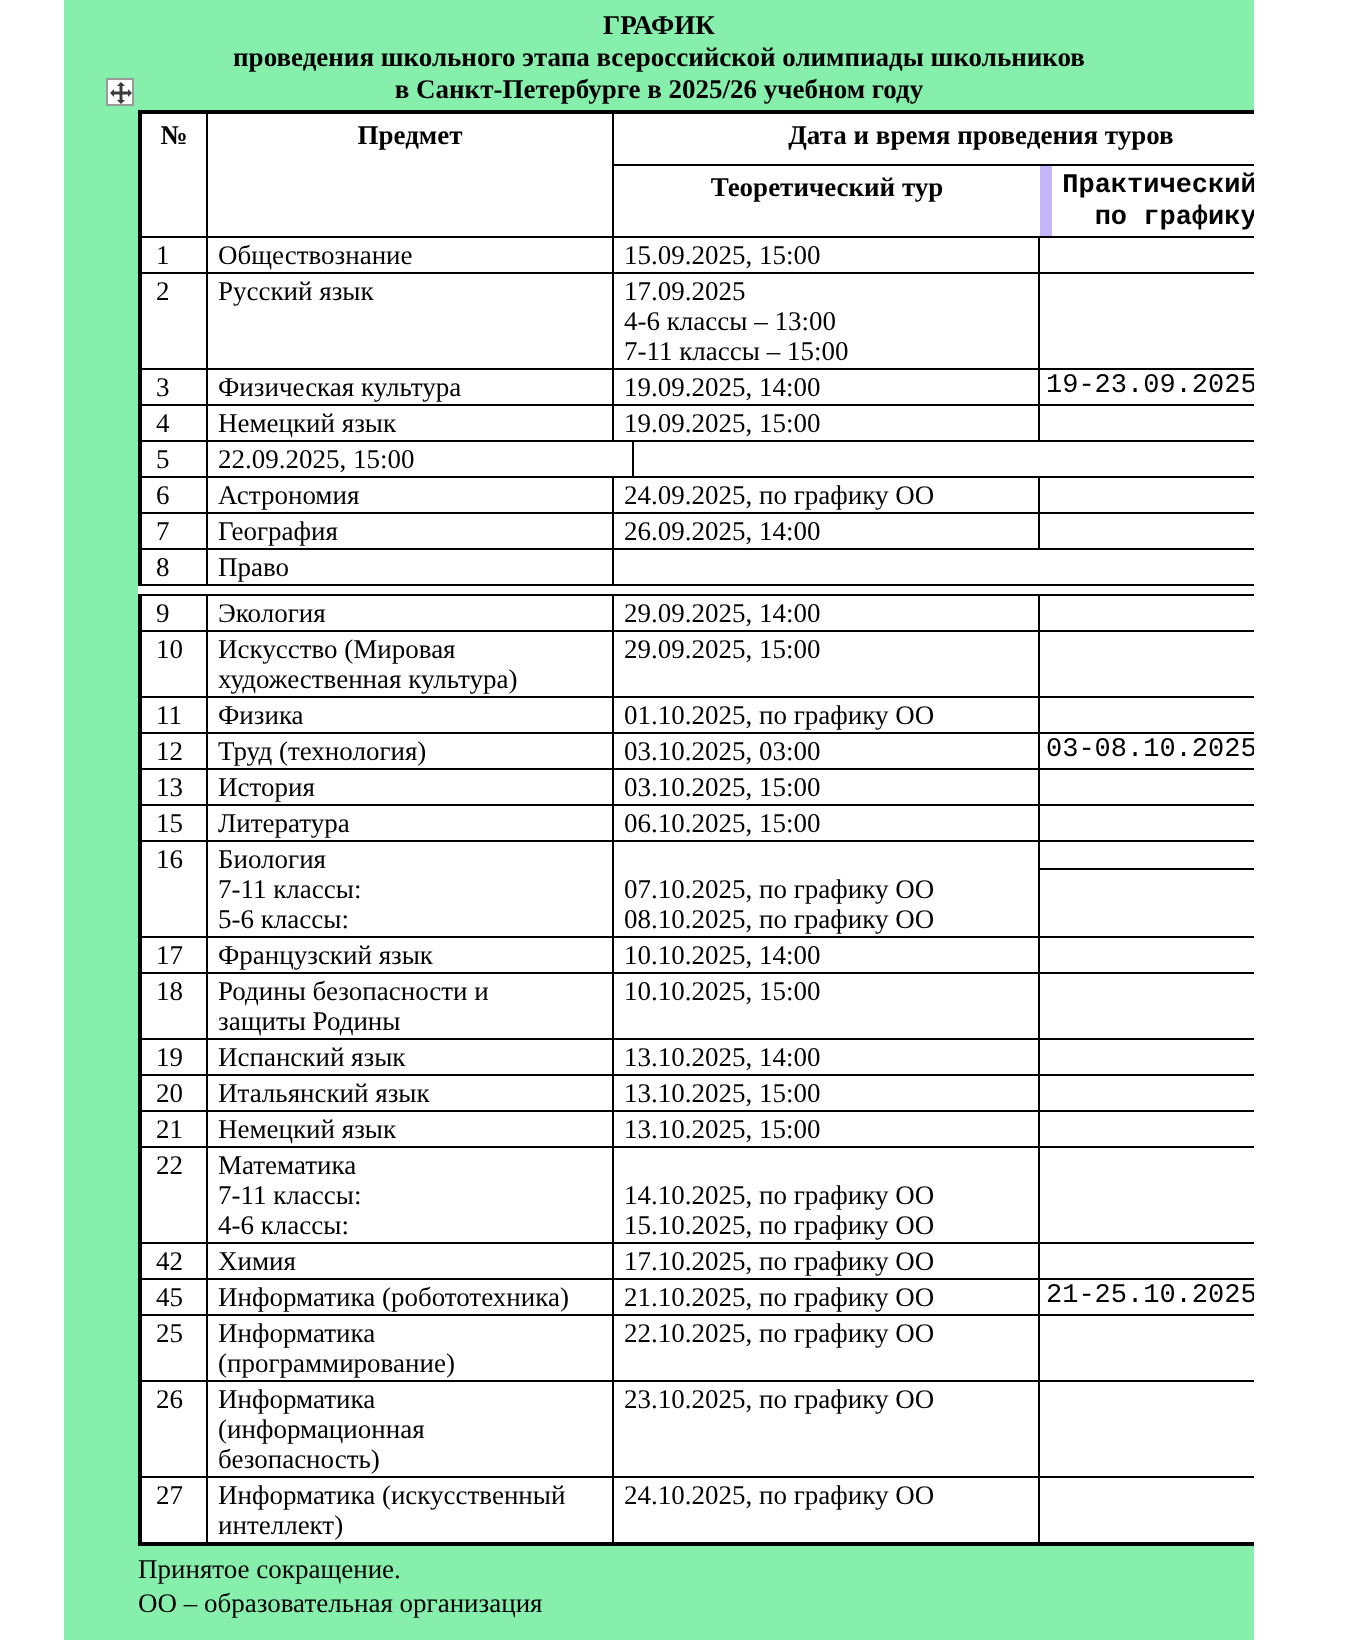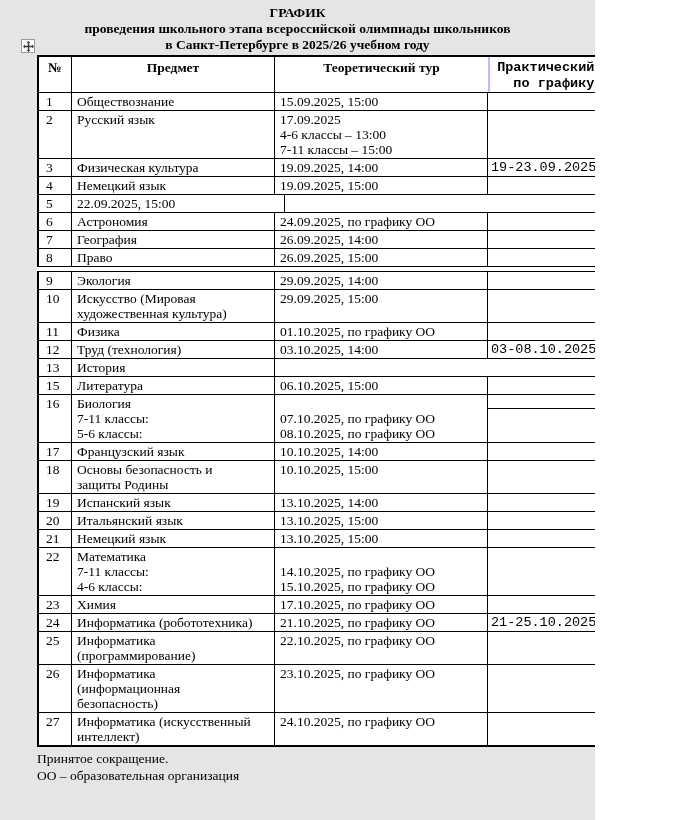--- a/index.html
+++ b/index.html
@@ -1,41 +1,42 @@
 <!DOCTYPE html>
 <html><head>
 <meta charset="utf-8">
 <style>
   html,body{margin:0;padding:0;background:#fff;}
   .doc{
     position:relative;
     width:595px;height:820px;
-    background:#e5e5e5;color:#000;
+    background:#86efac;color:#000;
     font-family:"Liberation Serif", serif;
     font-size:13.5px;
     overflow:hidden;
+    margin-left:32px;
   }
   .title-block{margin-top:5px;text-align:center;font-weight:bold;line-height:16px;}
   .content{margin-left:37px;width:607px;}
   .tbl{margin-top:2px;width:607px;box-sizing:border-box;}
   .hrow, .row{display:flex;box-sizing:border-box;border-left:2px solid #000;border-right:2px solid #000;border-bottom:1px solid #000;background:#fff;}
   .hrow{border-top:2px solid #000;}
   .row:last-child{border-bottom:2px solid #000;}
   .c{border-right:1px solid #000;box-sizing:border-box;}
   .c1{width:33px;flex:0 0 33px;}
   .c2{width:203px;flex:0 0 203px;}
   .c3{width:213px;flex:0 0 213px;}
   .c4{flex:1 1 auto;font-family:Liberation Mono, monospace;}
   .cell{padding:1px 5px;line-height:15px;white-space:pre-line;}
   .hc{font-weight:bold;text-align:center;line-height:16px;white-space:pre-line;}
   .hc.tall{padding-top:3px;}
   .c34{flex:1 1 auto;display:flex;flex-direction:column;}
   .group{height:22px;border-bottom:1px solid #000;padding-top:3px;}
   .sub{display:flex;flex:1 1 auto;}
-  .sub .c3{border-right:2px solid #c4b5fd;padding-top:3px;}
+  .sub .c3{border-right:6px solid #c4b5fd;padding-top:3px;}
   .sub .c4{padding-top:3px;}
   .num{padding-left:7px;}
   .prac{padding:1px 3px;line-height:15px;white-space:pre-line;}
   .row-spacer{height:4px;background:#fff;}
   .gap-top{border-top:1px solid #000;}
   .prac.split{display:flex;flex-direction:column;padding:0;}
   .prac.split .split-top{height:13px;border-bottom:1px solid #000;}
   .prac.split .split-bottom{flex:1 1 auto;}
   .footer{margin-top:3px;line-height:17px;}
   .move-handle{
@@ -67,20 +68,21 @@
     <div>в Санкт-Петербурге в 2025/26 учебном году</div>
   </div>
 
   <div class="content">
     <div class="tbl">
 
       <div class="hrow">
         <div class="c c1 hc tall">№</div>
         <div class="c c2 hc tall">Предмет</div>
         <div class="c34">
+          <div class="hc group">Дата и время проведения туров</div>
           <div class="sub">
             <div class="c3 hc">Теоретический тур</div>
             <div class="c4 hc">Практический тур,
 по графику ОО</div>
           </div>
         </div>
       </div>
 
       <div>
           <div class="row">
@@ -122,21 +124,20 @@
   </div>
           <div class="row">
     <div class="c c1 cell num">7</div>
     <div class="c c2 cell">География</div>
     <div class="c c3 cell">26.09.2025, 14:00</div>
     <div class="c4 prac"></div>
   </div>
           <div class="row">
     <div class="c c1 cell num">8</div>
     <div class="c c2 cell">Право</div>
-    <div class="c c3 cell">26.09.2025, 15:00</div>
     <div class="c4 prac"></div>
   </div>
           <div class="row-spacer"></div>
           <div class="row gap-top">
     <div class="c c1 cell num">9</div>
     <div class="c c2 cell">Экология</div>
     <div class="c c3 cell">29.09.2025, 14:00</div>
     <div class="c4 prac"></div>
   </div>
           <div class="row">
@@ -148,26 +149,27 @@
   </div>
           <div class="row">
     <div class="c c1 cell num">11</div>
     <div class="c c2 cell">Физика</div>
     <div class="c c3 cell">01.10.2025, по графику ОО</div>
     <div class="c4 prac"></div>
   </div>
           <div class="row">
     <div class="c c1 cell num">12</div>
     <div class="c c2 cell">Труд (технология)</div>
-    <div class="c c3 cell">03.10.2025, 14:00</div>
+    <div class="c c3 cell">03.10.2025, 03:00</div>
     <div class="c4 prac">03-08.10.2025</div>
   </div>
           <div class="row">
     <div class="c c1 cell num">13</div>
     <div class="c c2 cell">История</div>
+    <div class="c c3 cell">03.10.2025, 15:00</div>
     <div class="c4 prac"></div>
   </div>
           <div class="row">
     <div class="c c1 cell num">15</div>
     <div class="c c2 cell">Литература</div>
     <div class="c c3 cell">06.10.2025, 15:00</div>
     <div class="c4 prac"></div>
   </div>
           <div class="row">
     <div class="c c1 cell num">16</div>
@@ -180,21 +182,21 @@
     <div class="c4 prac split"><div class="split-top"></div><div class="split-bottom"></div></div>
   </div>
           <div class="row">
     <div class="c c1 cell num">17</div>
     <div class="c c2 cell">Французский язык</div>
     <div class="c c3 cell">10.10.2025, 14:00</div>
     <div class="c4 prac"></div>
   </div>
           <div class="row">
     <div class="c c1 cell num">18</div>
-    <div class="c c2 cell">Основы безопасность и
+    <div class="c c2 cell">Родины безопасности и
 защиты Родины</div>
     <div class="c c3 cell">10.10.2025, 15:00</div>
     <div class="c4 prac"></div>
   </div>
           <div class="row">
     <div class="c c1 cell num">19</div>
     <div class="c c2 cell">Испанский язык</div>
     <div class="c c3 cell">13.10.2025, 14:00</div>
     <div class="c4 prac"></div>
   </div>
@@ -214,27 +216,27 @@
     <div class="c c1 cell num">22</div>
     <div class="c c2 cell">Математика
 7-11 классы:
 4-6 классы:</div>
     <div class="c c3 cell">
 14.10.2025, по графику ОО
 15.10.2025, по графику ОО</div>
     <div class="c4 prac"></div>
   </div>
           <div class="row">
-    <div class="c c1 cell num">23</div>
+    <div class="c c1 cell num">42</div>
     <div class="c c2 cell">Химия</div>
     <div class="c c3 cell">17.10.2025, по графику ОО</div>
     <div class="c4 prac"></div>
   </div>
           <div class="row">
-    <div class="c c1 cell num">24</div>
+    <div class="c c1 cell num">45</div>
     <div class="c c2 cell">Информатика (робототехника)</div>
     <div class="c c3 cell">21.10.2025, по графику ОО</div>
     <div class="c4 prac">21-25.10.2025</div>
   </div>
           <div class="row">
     <div class="c c1 cell num">25</div>
     <div class="c c2 cell">Информатика
 (программирование)</div>
     <div class="c c3 cell">22.10.2025, по графику ОО</div>
     <div class="c4 prac"></div>

